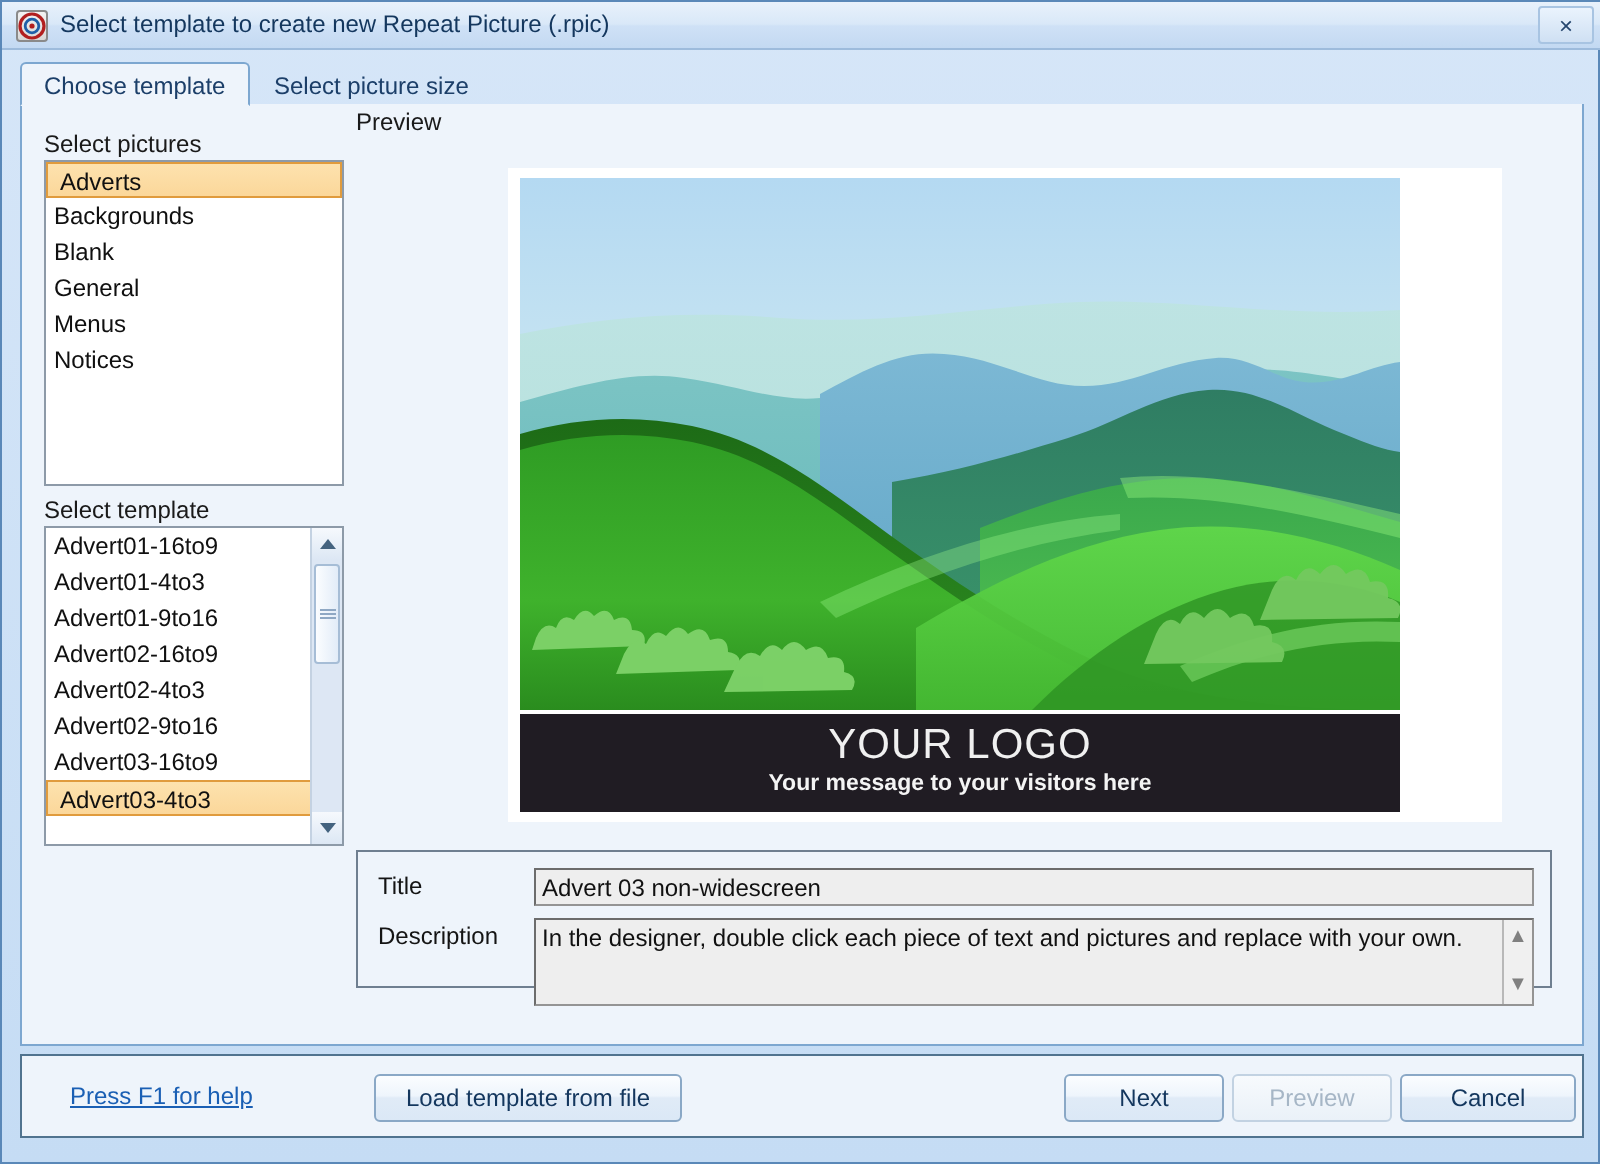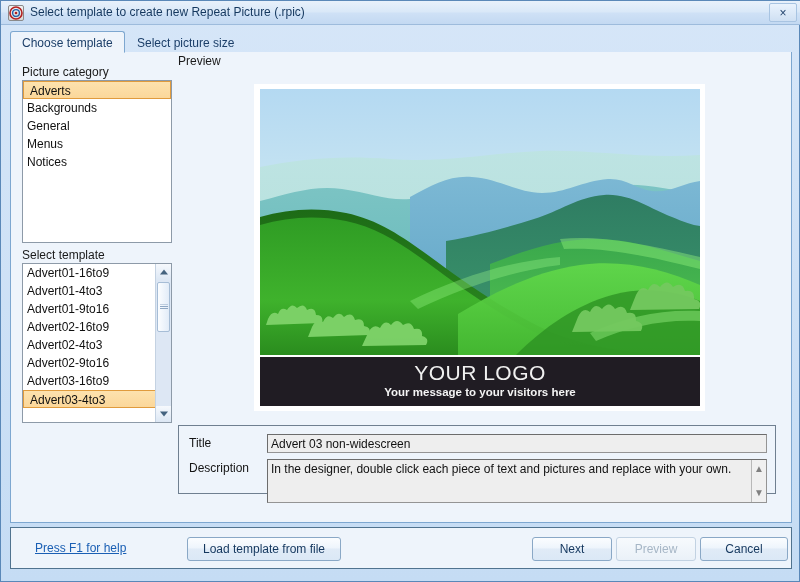--- a/index.html
+++ b/index.html
@@ -345,24 +345,25 @@
     <div class="close-btn">×</div>
   </div>
 
   <div class="tabstrip">
     <div class="tab active" style="left:0;">Choose template</div>
     <div class="tab inactive" style="left:115px;">Select picture size</div>
   </div>
 
   <div class="content">
 
-    <div class="lbl" style="left:11px; top:13px;">Picture category</div>
+    <div class="lbl" style="left:11px; top:13px;">Select pictures</div>
     <div class="listbox" id="category-list" style="left:11px; top:28px; width:150px; height:163px;">
       <div class="lb-item selected">Adverts</div>
       <div class="lb-item">Backgrounds</div>
+      <div class="lb-item">Blank</div>
       <div class="lb-item">General</div>
       <div class="lb-item">Menus</div>
       <div class="lb-item">Notices</div>
     </div>
 
     <div class="lbl" style="left:11px; top:196px;">Select template</div>
     <div class="listbox" id="template-list" style="left:11px; top:211px; width:150px; height:160px;">
       <div class="inner">
         <div class="lb-item">Advert01-16to9</div>
         <div class="lb-item">Advert01-4to3</div>
@@ -382,21 +383,21 @@
             <span class="grip"></span>
           </div>
         <div class="arrow down">
             <span class="glyph"></span>
           </div>
       </div>
     </div>
 
     <div class="lbl" style="left:167px; top:2px;">Preview</div>
 
-    <div id="preview-frame" style="left:244px; top:33px;">
+    <div id="preview-frame" style="left:244px; top:33px;padding-left:46px;">
       <div id="preview-art">
         <svg width="440" height="266" viewBox="0 0 440 266" preserveAspectRatio="none">
           <defs>
             <linearGradient id="sky" x1="0" y1="0" x2="0" y2="1">
               <stop offset="0%" stop-color="#b4d9f2"></stop>
               <stop offset="55%" stop-color="#cfe9f2"></stop>
               <stop offset="100%" stop-color="#d8f0e6"></stop>
             </linearGradient>
             <linearGradient id="farridge" x1="0" y1="0" x2="0" y2="1">
               <stop offset="0%" stop-color="#bde4e0"></stop>

